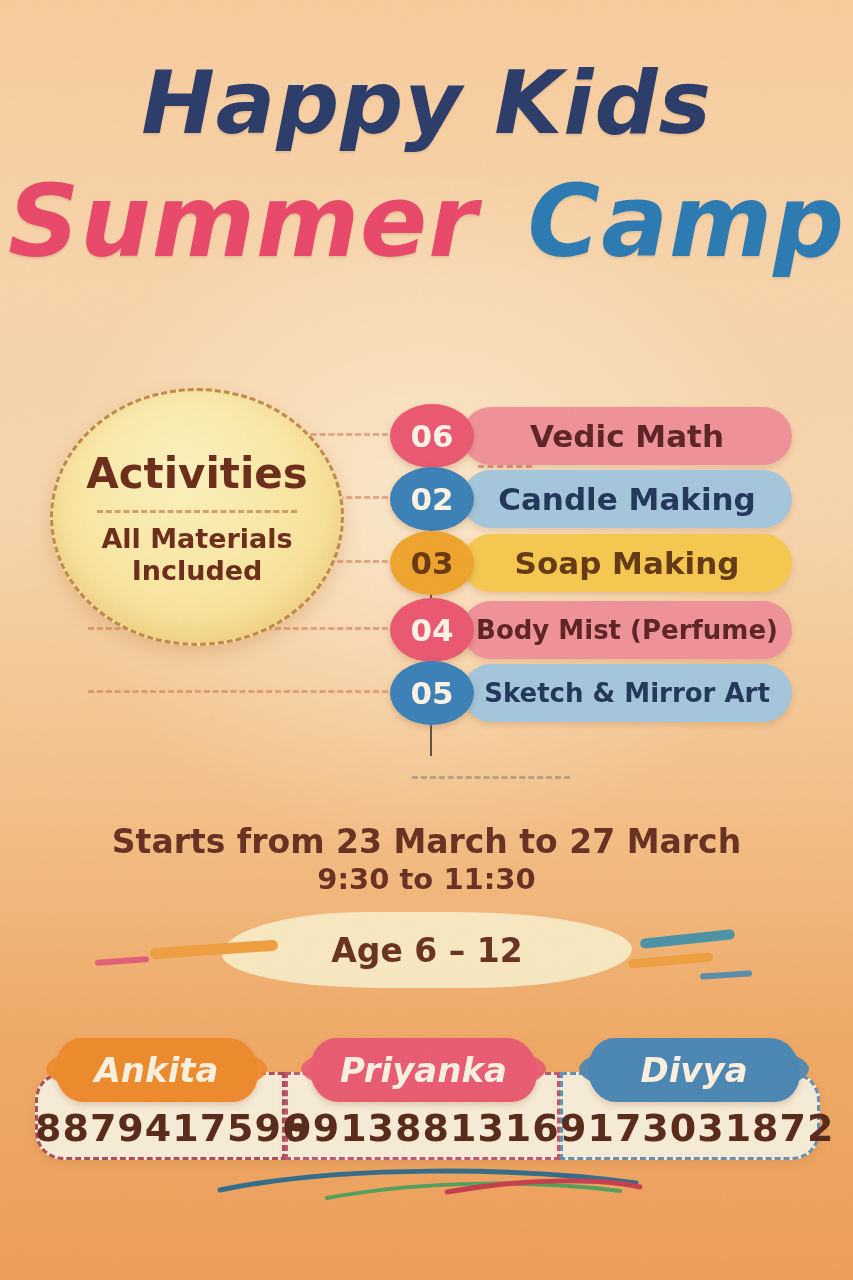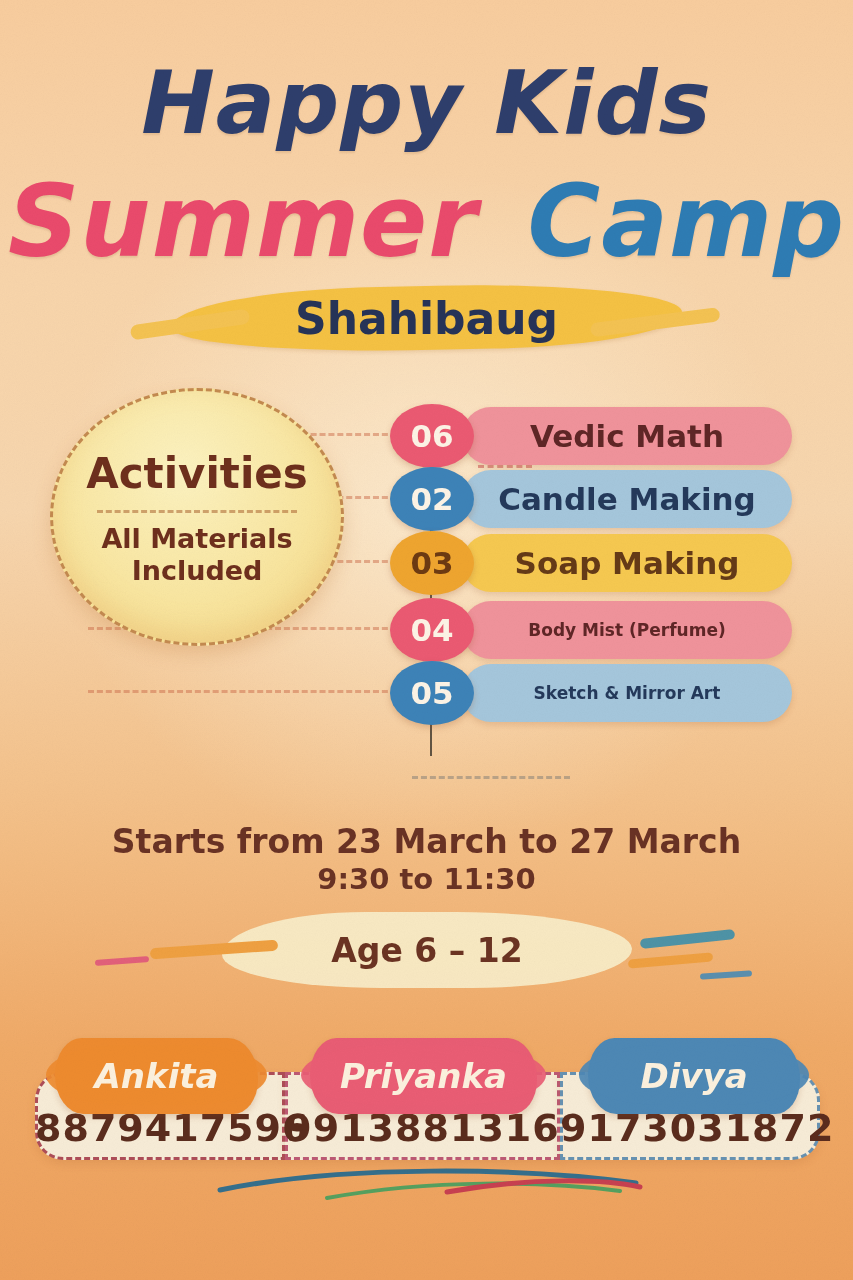--- a/index.html
+++ b/index.html
@@ -77,21 +77,21 @@
     font-size:31px;font-weight:bold;z-index:2;
     box-shadow:0 3px 6px rgba(150,80,40,0.25);
   }
   .pill{
     position:absolute;left:72px;right:0;top:3px;height:58px;border-radius:29px;
     background:var(--pill);color:var(--label);
     display:flex;align-items:center;justify-content:center;
     font-size:31px;font-weight:bold;z-index:1;
     box-shadow:0 3px 6px rgba(150,80,40,0.18);
   }
-  .pill.sm{font-size:17px;}
+  .pill.sm{font-size:26px;}
   .pill.xs{font-size:22px;}
   .vline{position:absolute;left:430px;top:436px;width:2px;height:320px;background:rgba(60,52,42,0.8);z-index:1;}
   .dash-dec{position:absolute;z-index:2;}
   .dash-dec.d1{left:478px;top:465px;width:54px;border-top:3px dashed rgba(200,70,70,0.5);}
   .dash-dec.d2{left:440px;top:702px;width:64px;border-top:3px dashed rgba(95,115,135,0.5);}
   .dash-dec.d3{left:412px;top:776px;width:158px;border-top:3px dashed rgba(115,115,115,0.45);}
 
   
   .dates{position:absolute;top:822px;left:0;width:100%;text-align:center;z-index:3;
     font-size:33px;font-weight:bold;color:#693224;}
@@ -117,21 +117,21 @@
   .phone-box{
     position:absolute;inset:0;background:#f7ecd7;
     border:3px dashed var(--border);
     box-shadow:0 4px 8px rgba(160,90,40,0.15);
   }
   .phone{
     position:absolute;left:0;right:0;top:34px;text-align:center;
     font-size:38px;font-weight:bold;color:#5b2c1d;letter-spacing:1px;z-index:2;
   }
   .name-pill{
-    position:absolute;top:-34px;height:76px;z-index:3;
+    position:absolute;top:-34px;height:64px;z-index:3;
     background:var(--pill);
     border-radius:30px 34px 28px 32px / 55% 60% 50% 58%;
     display:flex;align-items:center;justify-content:center;
     font-size:34px;font-weight:bold;font-style:italic;color:#fcf1de;
     box-shadow:0 3px 6px rgba(150,80,40,0.22);
   }
   .name-pill::before{content:'';position:absolute;left:-9px;right:-9px;top:7px;bottom:9px;
     background:var(--pill);border-radius:40% / 55%;z-index:-1;opacity:0.92;}
 
   
@@ -141,24 +141,20 @@
 <body>
 
 <div class="poster">
 
   <div class="title1">Happy Kids</div>
   <div class="title2">
     <span class="w1">Summer</span>
     <span class="w2">Camp</span>
   </div>
 
-  <div class="loc-band">
-    <div class="loc-stroke"></div>
-    <div class="loc-text">Shahibaug</div>
-  </div>
 
   <div class="vline"></div>
   <div id="activity-rows">
   <div class="act-row" style="top: 404px; --badge: #eb5a72; --badge-text: #fdf4e6; --pill: #f0939b; --label: #5f2626;">
     <div class="badge">06</div>
     <div class="pill">Vedic Math</div>
   </div>
 
   <div class="act-row" style="top: 467px; --badge: #3d83b8; --badge-text: #fdf4e6; --pill: #a5c7dc; --label: #24395b;">
     <div class="badge">02</div>

